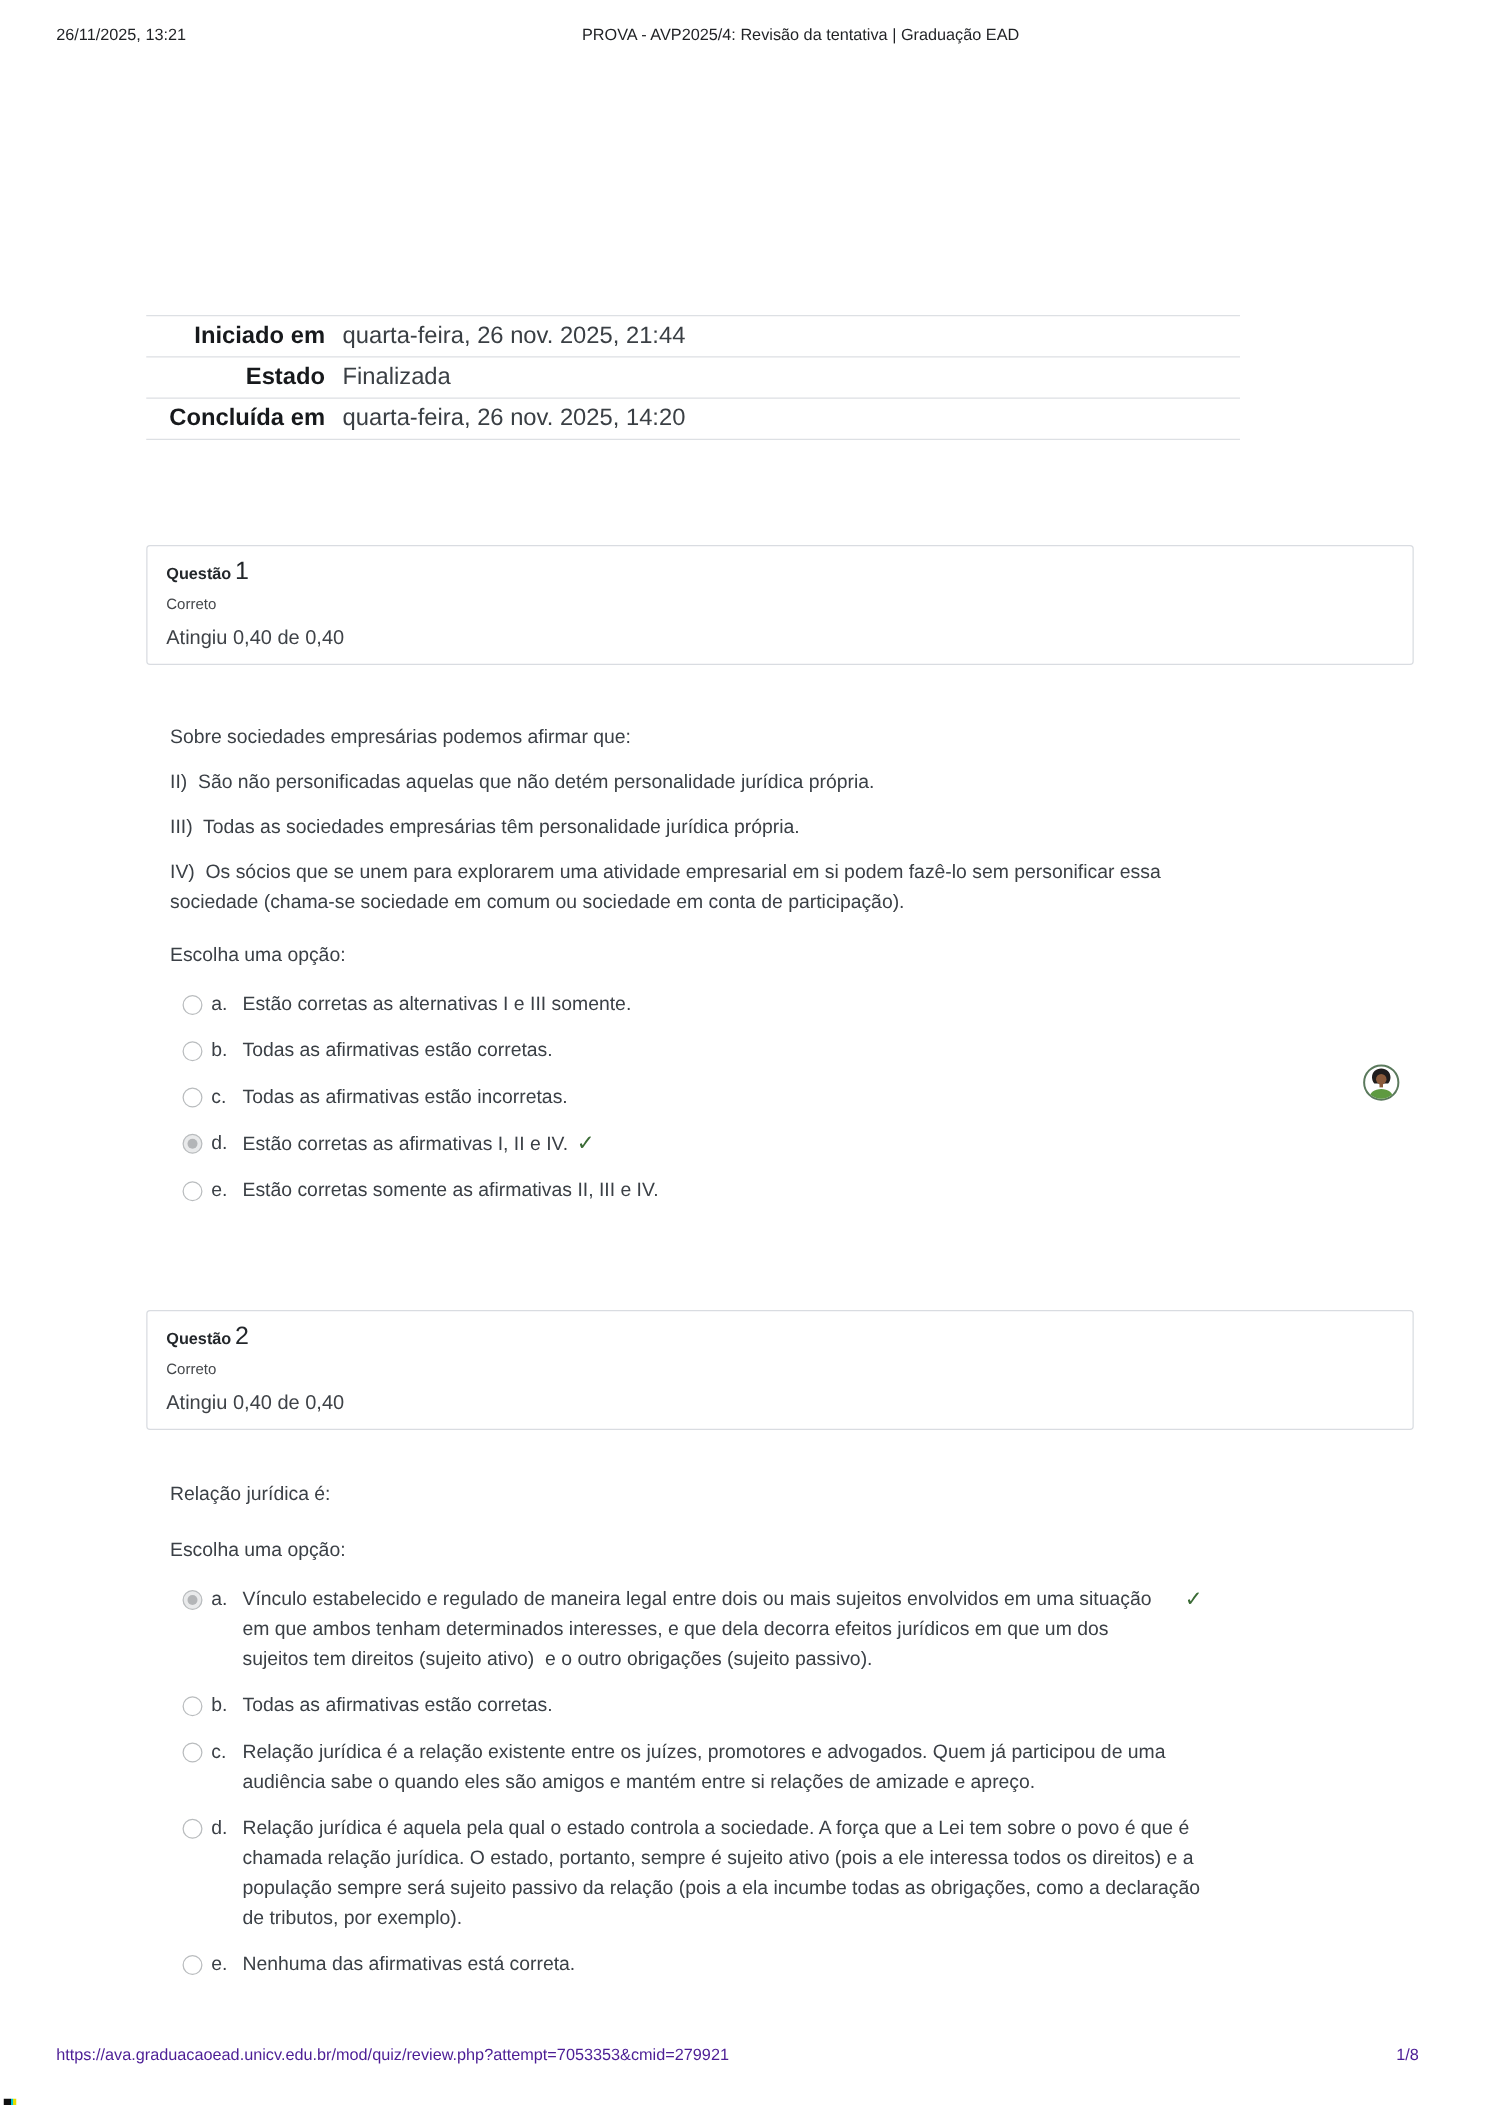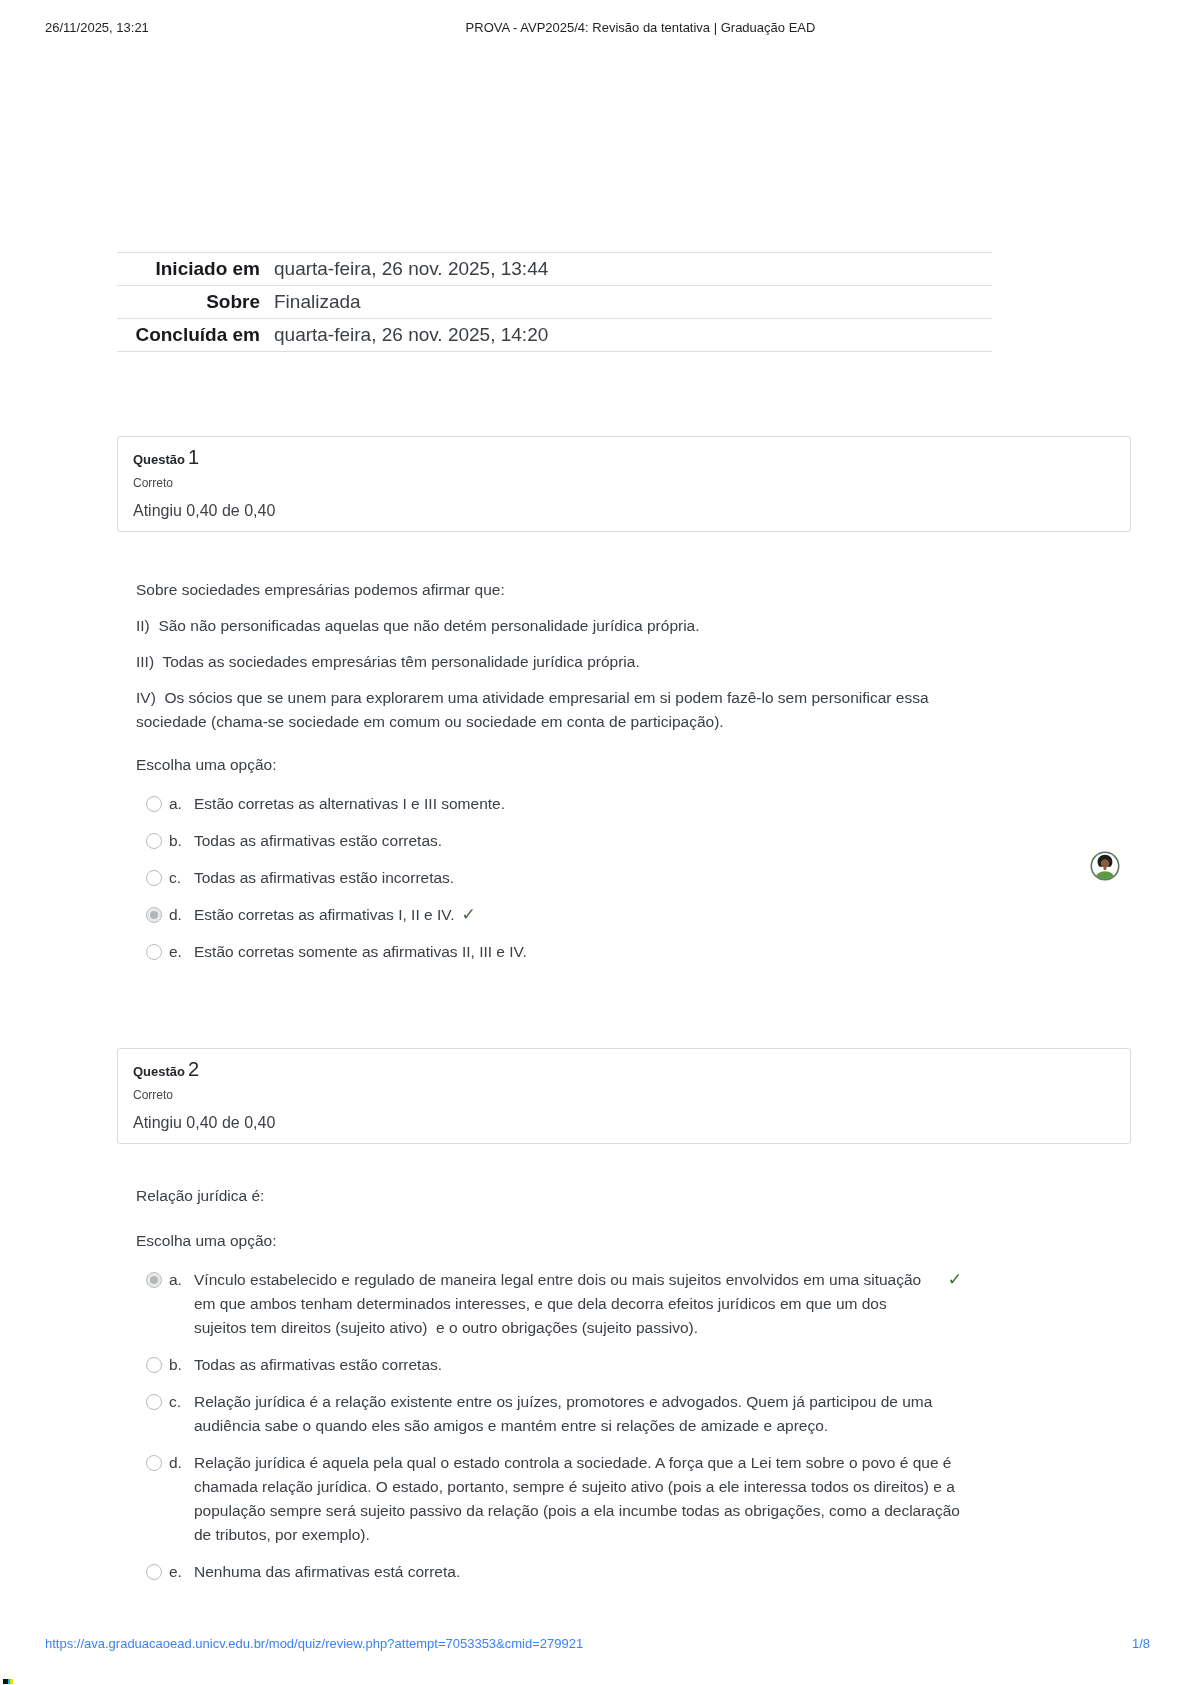--- a/index.html
+++ b/index.html
@@ -9,22 +9,22 @@
     font-family:"Liberation Sans","DejaVu Sans",sans-serif;
     color:#3a3f44;
   }
 
   
   .print-header { position:absolute; top:20px; left:45px; right:45px; height:18px;
                   font-size:13px; color:#1f2124; }
   .print-datetime { position:absolute; left:0; top:0; }
   .print-title { position:absolute; left:90px; right:0; top:0; text-align:center; }
 
-  .print-footer { position:absolute; top:1636px; left:45px; right:41px; height:18px;
-                  font-size:13px; color:#3b82f6; }
+  .print-footer { position:absolute; top:1636px; left:45px; right:56px; height:18px;
+                  font-size:13px; color:#4c1d95; }
   .footer-url { position:absolute; left:0; top:0; }
   .footer-page { position:absolute; right:0; top:0; }
 
   .scan-artifact { position:absolute; left:3px; top:1679px; width:10px; height:5px;
     background:linear-gradient(90deg,#101010 0 55%,#00c4d4 55% 72%,#e6df00 72% 100%); }
 
   
   table.summary { position:absolute; top:252px; left:117px; width:875px;
                   border-collapse:collapse; font-size:19px; }
   table.summary tr { border-top:1px solid #dde0e4; }
@@ -76,24 +76,24 @@
 
 <div class="print-header">
   <span class="print-datetime">26/11/2025, 13:21</span>
   <span class="print-title">PROVA - AVP2025/4: Revisão da tentativa | Graduação EAD</span>
 </div>
 
 <table class="summary">
   <tbody>
       <tr>
     <th>Iniciado em</th>
-    <td>quarta-feira, 26 nov. 2025, 13:44</td>
+    <td>quarta-feira, 26 nov. 2025, 21:44</td>
   </tr>
   <tr>
-    <th>Sobre</th>
+    <th>Estado</th>
     <td>Finalizada</td>
   </tr>
   <tr>
     <th>Concluída em</th>
     <td>quarta-feira, 26 nov. 2025, 14:20</td>
   </tr>
 </tbody>
   </table>
 
 <div class="qbox qbox-1">

